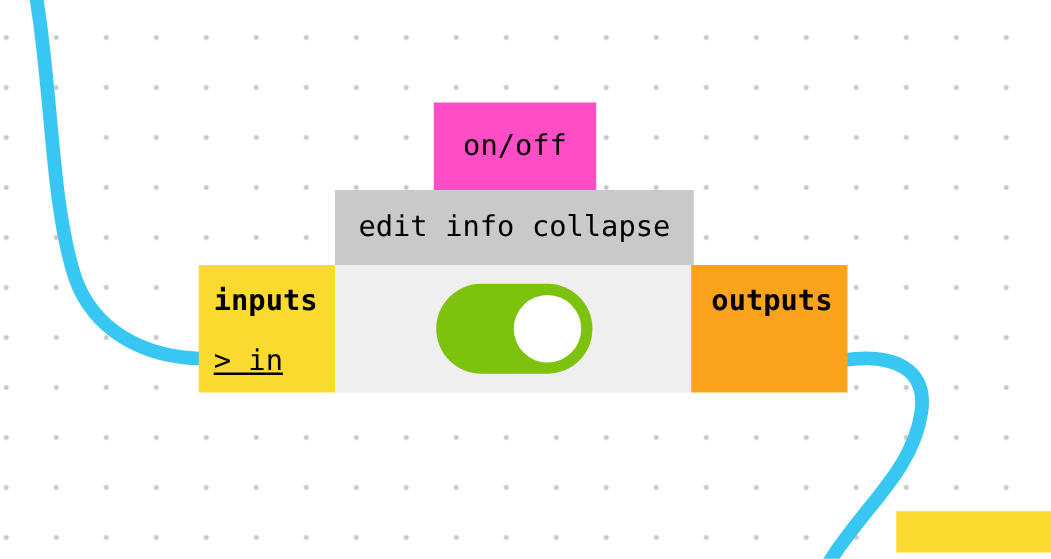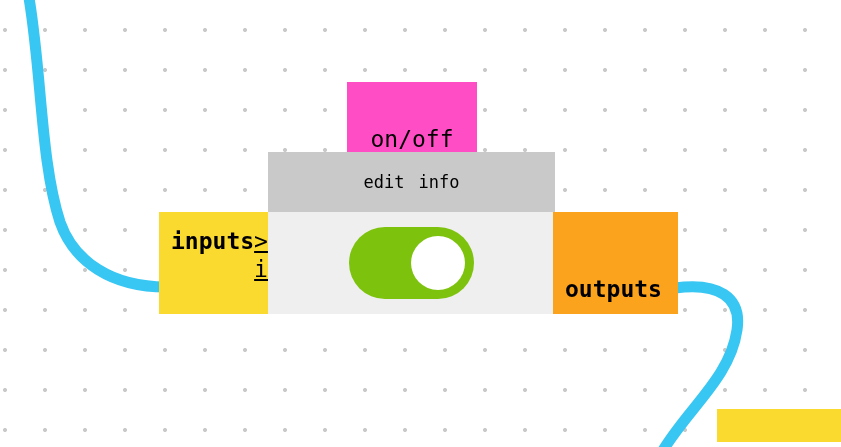--- a/index.html
+++ b/index.html
@@ -13,47 +13,47 @@
     background-position:-15px 10px;
     font-family:"DejaVu Sans Mono","Liberation Mono",monospace;
     color:#000;
   }
   .wires{position:absolute;left:0;top:0;z-index:1;}
   .wires path{fill:none;stroke:#38c6f2;stroke-width:11px;}
   .abs{position:absolute;box-sizing:border-box;z-index:2;}
   .tab{
     left:347px;top:82px;width:130px;height:70px;
     background:#ff4dc6;
-    display:flex;align-items:flex-end;justify-content:center;
+    display:flex;align-items:center;justify-content:center;
     font-size:23px;
   }
   .toolbar{
     left:268px;top:152px;width:287px;height:60px;
     background:#c9c9c9;
     display:flex;align-items:center;justify-content:center;
-    gap:14px;font-size:17px;
+    gap:14px;font-size:23px;
   }
   .toolbar .action{cursor:pointer;}
   .bodypanel{
     left:268px;top:212px;width:287px;height:102px;
     background:#efefef;
     display:flex;align-items:center;justify-content:center;
   }
   .toggle{
     width:125px;height:72px;border-radius:37px;
     background:#7dc20d;position:relative;cursor:pointer;
   }
   .toggle .knob{
     position:absolute;right:9px;top:9px;
     width:54px;height:54px;border-radius:50%;
     background:#ffffff;
   }
   .portgroup{
     top:212px;height:102px;
-    display:flex;flex-direction:row;justify-content:space-between;
+    display:flex;flex-direction:column;justify-content:space-between;
     padding:15px 12px 11px 12px;
     font-size:23px;line-height:28px;
   }
   .inputs{left:159px;width:109px;background:#fbda2f;align-items:flex-start;}
   .outputs{left:553px;width:125px;background:#fca31e;align-items:flex-end;}
   .portgroup .grouplabel{font-weight:bold;}
   .portgroup .port{cursor:pointer;text-decoration:underline;}
   .partial-node{
     left:717px;top:409px;width:124px;height:33px;
     background:#fbda2f;
@@ -69,20 +69,21 @@
     <path d="M 675 288 C 718 282, 742 297, 737 330 C 730 378, 688 408, 662 452"></path>
   </svg>
 
   <div class="abs tab">
     <span>on/off</span>
   </div>
 
   <div class="abs toolbar">
     <span class="action">edit</span>
     <span class="action">info</span>
+    <span class="action">collapse</span>
   </div>
 
   <div class="abs portgroup inputs">
     <span class="grouplabel">inputs</span>
     <span class="port">&gt; in</span>
   </div>
 
   <div class="abs bodypanel">
     <div class="toggle">
       <div class="knob"></div>

